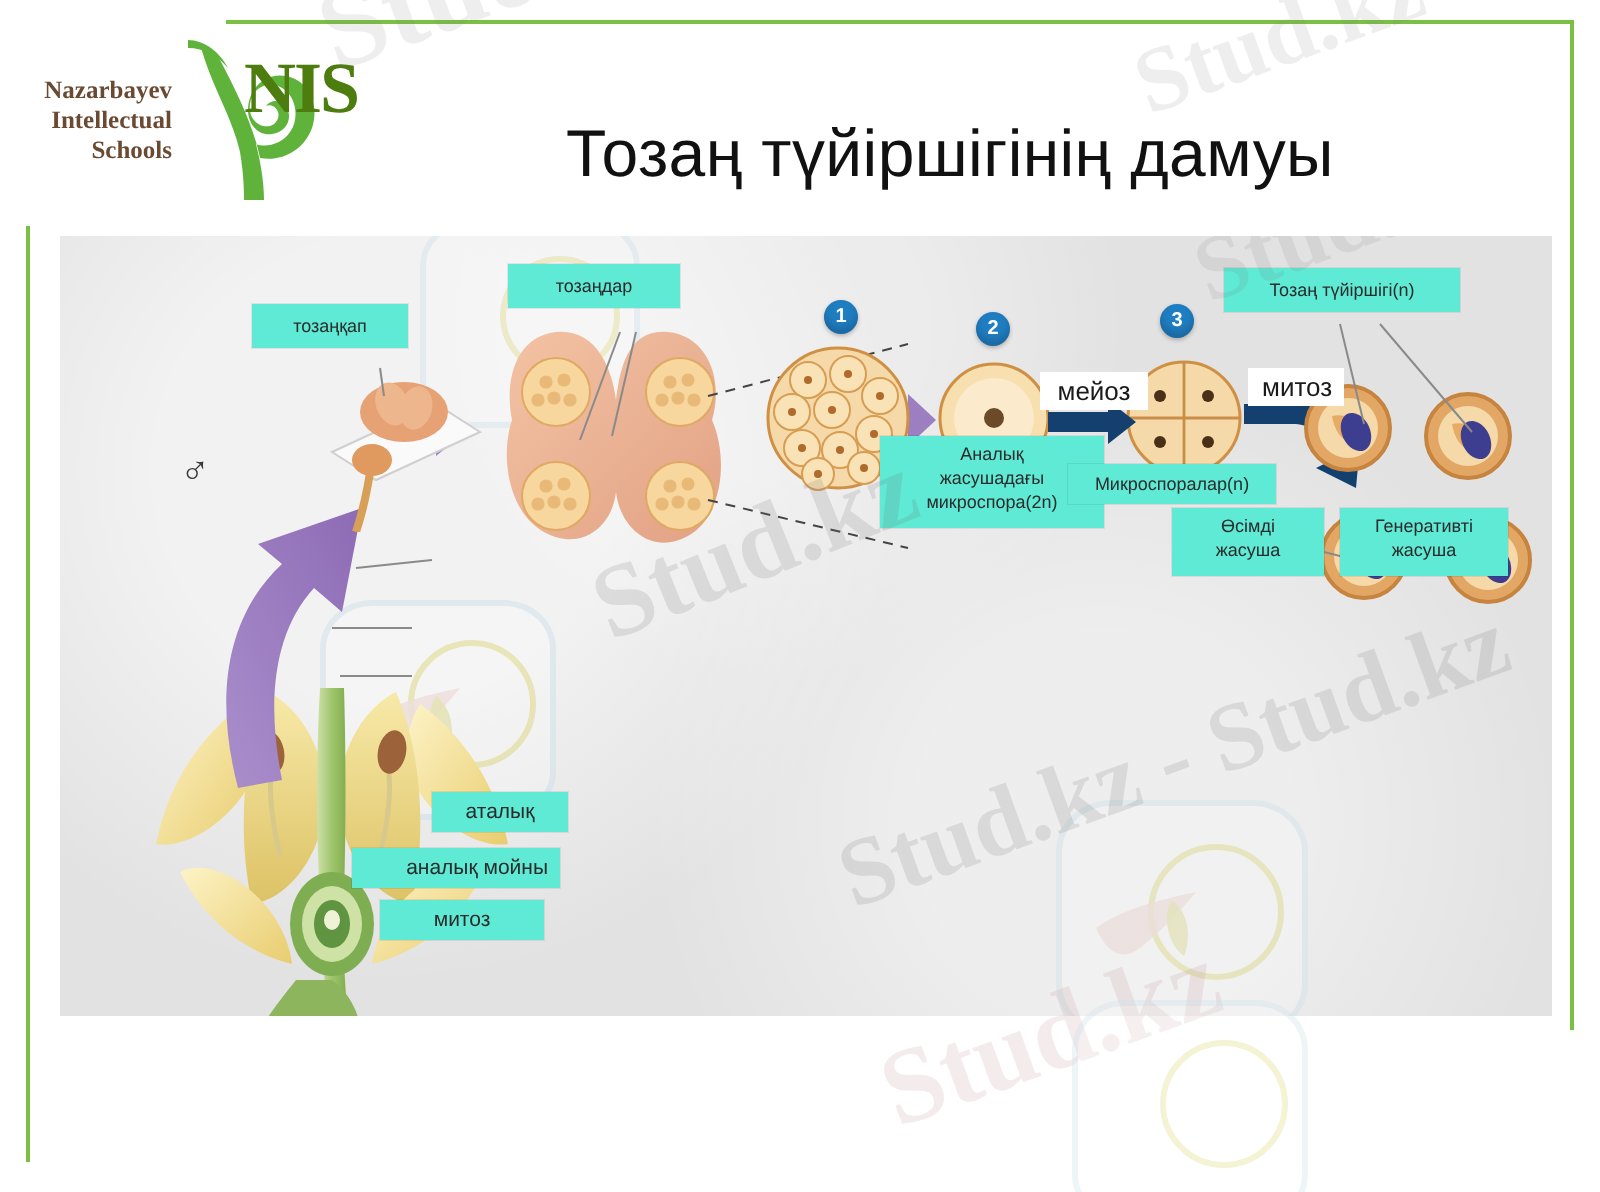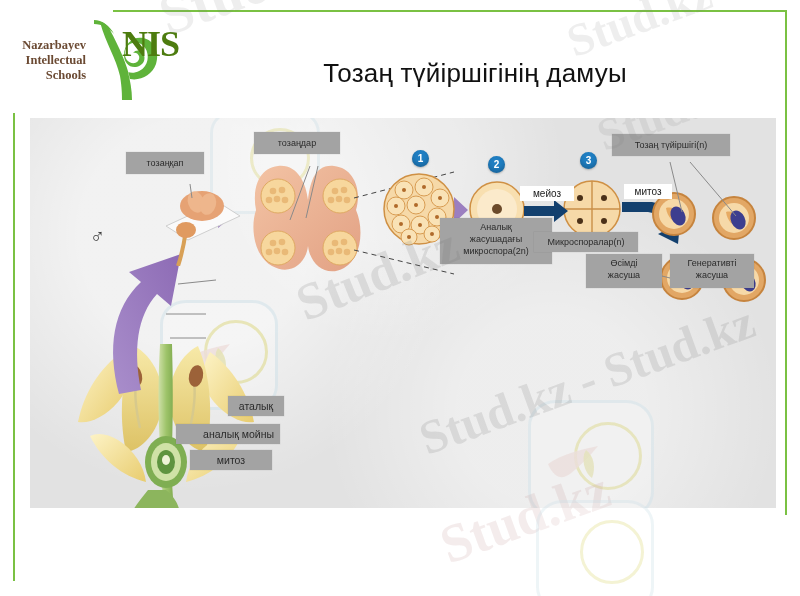--- a/index.html
+++ b/index.html
@@ -24,21 +24,21 @@
   .logo-mark{position:absolute;left:72px;top:2px;}
   .logo-nis{
     position:absolute;left:108px;top:14px;
     font-family:"Liberation Serif", serif;font-size:36px;font-weight:700;
     color:#4d7c0f;letter-spacing:-1px;line-height:1;
   }
 
   
   .slide-title{
     position:absolute;left:240px;top:58px;width:470px;
-    text-align:center;font-size:26px;color:#111;letter-spacing:.2px;
+    text-align:center;font-size:33px;color:#111;letter-spacing:.2px;
   }
 
   
   .panel{
     position:absolute;left:30px;top:118px;width:746px;height:390px;
     background:#e2e2e2;overflow:hidden;
   }
   .panel:before{
     content:"";position:absolute;inset:0;
     background:
@@ -54,38 +54,38 @@
     position:absolute;inset:0;border:3px solid #cfe2ea;border-radius:22%;
     background:rgba(255,255,255,.45);
   }
   .badge .ring{
     position:absolute;border:3px solid #d9d36a;border-radius:50%;opacity:.85;
   }
   .badge .bird{position:absolute;}
 
   
   .lbl{
-    position:absolute;background:#a3a3a3;color:#2b2b2b;
+    position:absolute;background:#5eead4;color:#2b2b2b;
     font-size:9px;line-height:1.35;text-align:center;
     padding:3px 6px;box-sizing:border-box;white-space:pre-line;
     box-shadow:0 0 0 .5px rgba(0,0,0,.07);
   }
   .lbl.big{font-size:10.5px;}
 
   
   .num{
     position:absolute;width:17px;height:17px;border-radius:50%;
     background:#1f7ec2;color:#fff;font-size:10px;font-weight:700;
     display:flex;align-items:center;justify-content:center;
     box-shadow:inset 0 -3px 4px rgba(0,0,0,.18), 0 1px 2px rgba(0,0,0,.25);
   }
 
   
   .proc{
-    position:absolute;background:#fff;color:#1a1a1a;font-size:10px;
+    position:absolute;background:#fff;color:#1a1a1a;font-size:13px;
     padding:2px 7px;box-sizing:border-box;text-align:center;
   }
 
   
   .wm{
     position:absolute;font-family:"Liberation Serif", serif;font-weight:700;
     color:rgba(110,110,110,.17);white-space:nowrap;pointer-events:none;
     transform-origin:left top;
   }
   .wm.pink{color:rgba(196,150,150,.18);}
@@ -373,21 +373,21 @@
   <div class="lbl" style="left:504px;top:114px;width:104px;height:20px;line-height:14px;">Микроспоралар(n)</div>
 
   <div class="lbl" style="left:582px;top:16px;width:118px;height:22px;line-height:16px;">Тозаң түйіршігі(n)</div>
 
   <div class="lbl" style="left:556px;top:136px;width:76px;height:34px;">Өсімді
 жасуша</div>
 
   <div class="lbl" style="left:640px;top:136px;width:84px;height:34px;">Генеративті
 жасуша</div>
 
-  <div class="lbl big" style="left:198px;top:278px;width:56px;height:20px;line-height:14px;">аталық</div>
+  <div class="lbl big" style="left:186px;top:278px;width:68px;height:20px;line-height:14px;">аталық</div>
 
   <div class="lbl big" style="left:146px;top:306px;width:104px;height:20px;line-height:14px;text-align:right;">аналық мойны</div>
 
   <div class="lbl big" style="left:160px;top:332px;width:82px;height:20px;line-height:14px;">митоз</div>
 
   <div class="proc" style="left:490px;top:68px;width:54px;">мейоз</div>
   <div class="proc" style="left:594px;top:66px;width:48px;">митоз</div>
 
   <div class="num" style="left:382px;top:32px;">1</div>
   <div class="num" style="left:458px;top:38px;">2</div>

